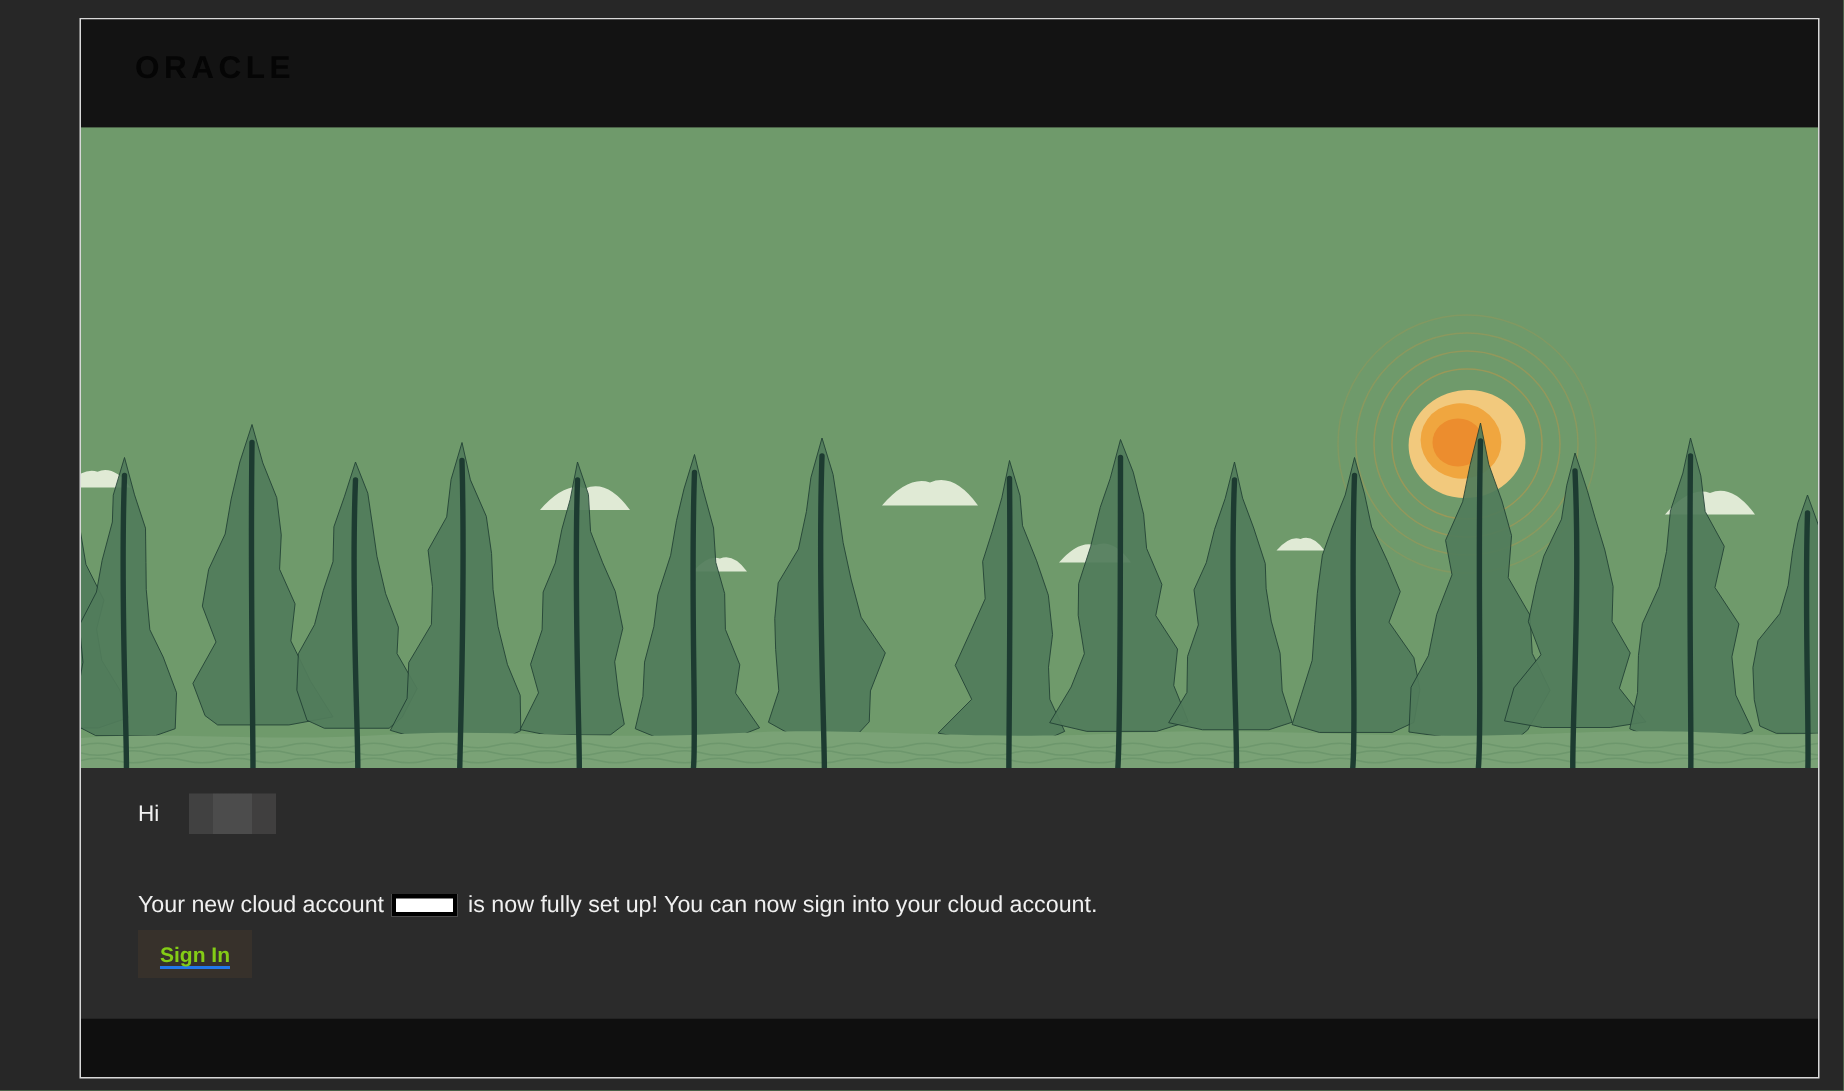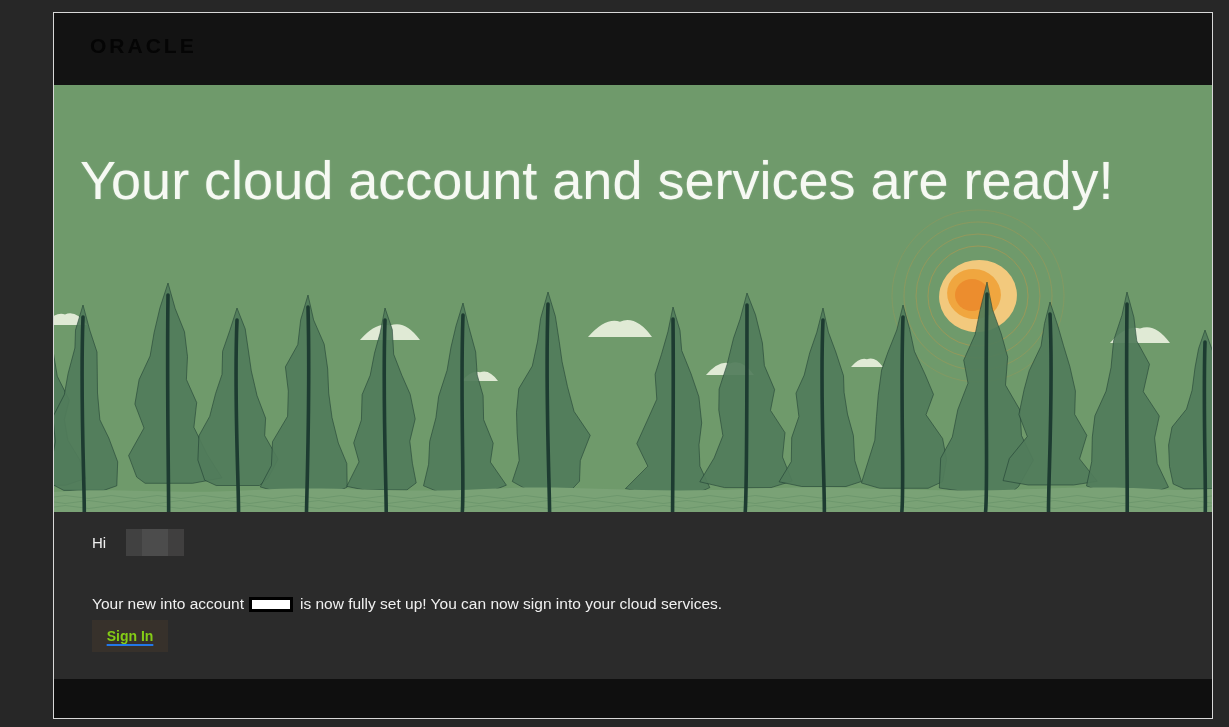--- a/index.html
+++ b/index.html
@@ -161,31 +161,30 @@
           <path d="M 619 234 C 619.80397634767 312.5822362358899, 618.598011826165 403.16447247177985, 618.5773154606068 427" stroke="var(--trunk)" stroke-width="3.6" fill="none" stroke-linecap="round"></path>
           <path d="M 693 220 C 692.8585325195236 302.31745337077155, 693.0707337402382 396.6349067415431, 691.2440516788774 427" stroke="var(--trunk)" stroke-width="3.6" fill="none" stroke-linecap="round"></path>
           <path d="M 769 235 C 765.815833038163 309.27411585221125, 770.5920834809185 395.5482317044225, 770.3500943782856 427" stroke="var(--trunk)" stroke-width="3.6" fill="none" stroke-linecap="round"></path>
           <path d="M 849 232 C 846.2053572691134 308.6703686017863, 850.3973213654433 397.34073720357264, 847.8464608791946 427" stroke="var(--trunk)" stroke-width="3.6" fill="none" stroke-linecap="round"></path>
           <path d="M 933 209 C 930.8544318230852 298.6524515793717, 934.0727840884574 400.3049031587434, 931.5747875663219 427" stroke="var(--trunk)" stroke-width="3.6" fill="none" stroke-linecap="round"></path>
           <path d="M 996 229 C 999.4509086240068 305.48031834069116, 994.2745456879966 393.9606366813823, 994.518567924446 427" stroke="var(--trunk)" stroke-width="3.6" fill="none" stroke-linecap="round"></path>
           <path d="M 1073 219 C 1071.9058787163758 304.59545282513864, 1073.547060641812 402.1909056502773, 1073.2025291660248 427" stroke="var(--trunk)" stroke-width="3.6" fill="none" stroke-linecap="round"></path>
           <path d="M 1151 257 C 1149.026861004244 321.4731383411836, 1151.986569497878 397.94627668236717, 1151.27336908906 427" stroke="var(--trunk)" stroke-width="3.6" fill="none" stroke-linecap="round"></path>
         </g>
     </svg>
-    <div class="hero-headline">Your cloud account and services are ready!</div>
   </div>
 
   <div class="email-body">
     <div class="greeting">
       <span class="greeting-text">Hi</span>
       <span class="redact-gray"></span>
     </div>
 
     <div class="account-paragraph">
-      <span>Your new into account</span><span class="redact-white"></span><span>is now fully set up! You can now sign into your cloud services.</span>
+      <span>Your new cloud account</span><span class="redact-white"></span><span>is now fully set up! You can now sign into your cloud account.</span>
     </div>
 
     <div class="signin-box">
       <a class="signin-link">Sign In</a>
     </div>
   </div>
 
   <div class="email-footer"></div>
 </div>
 

